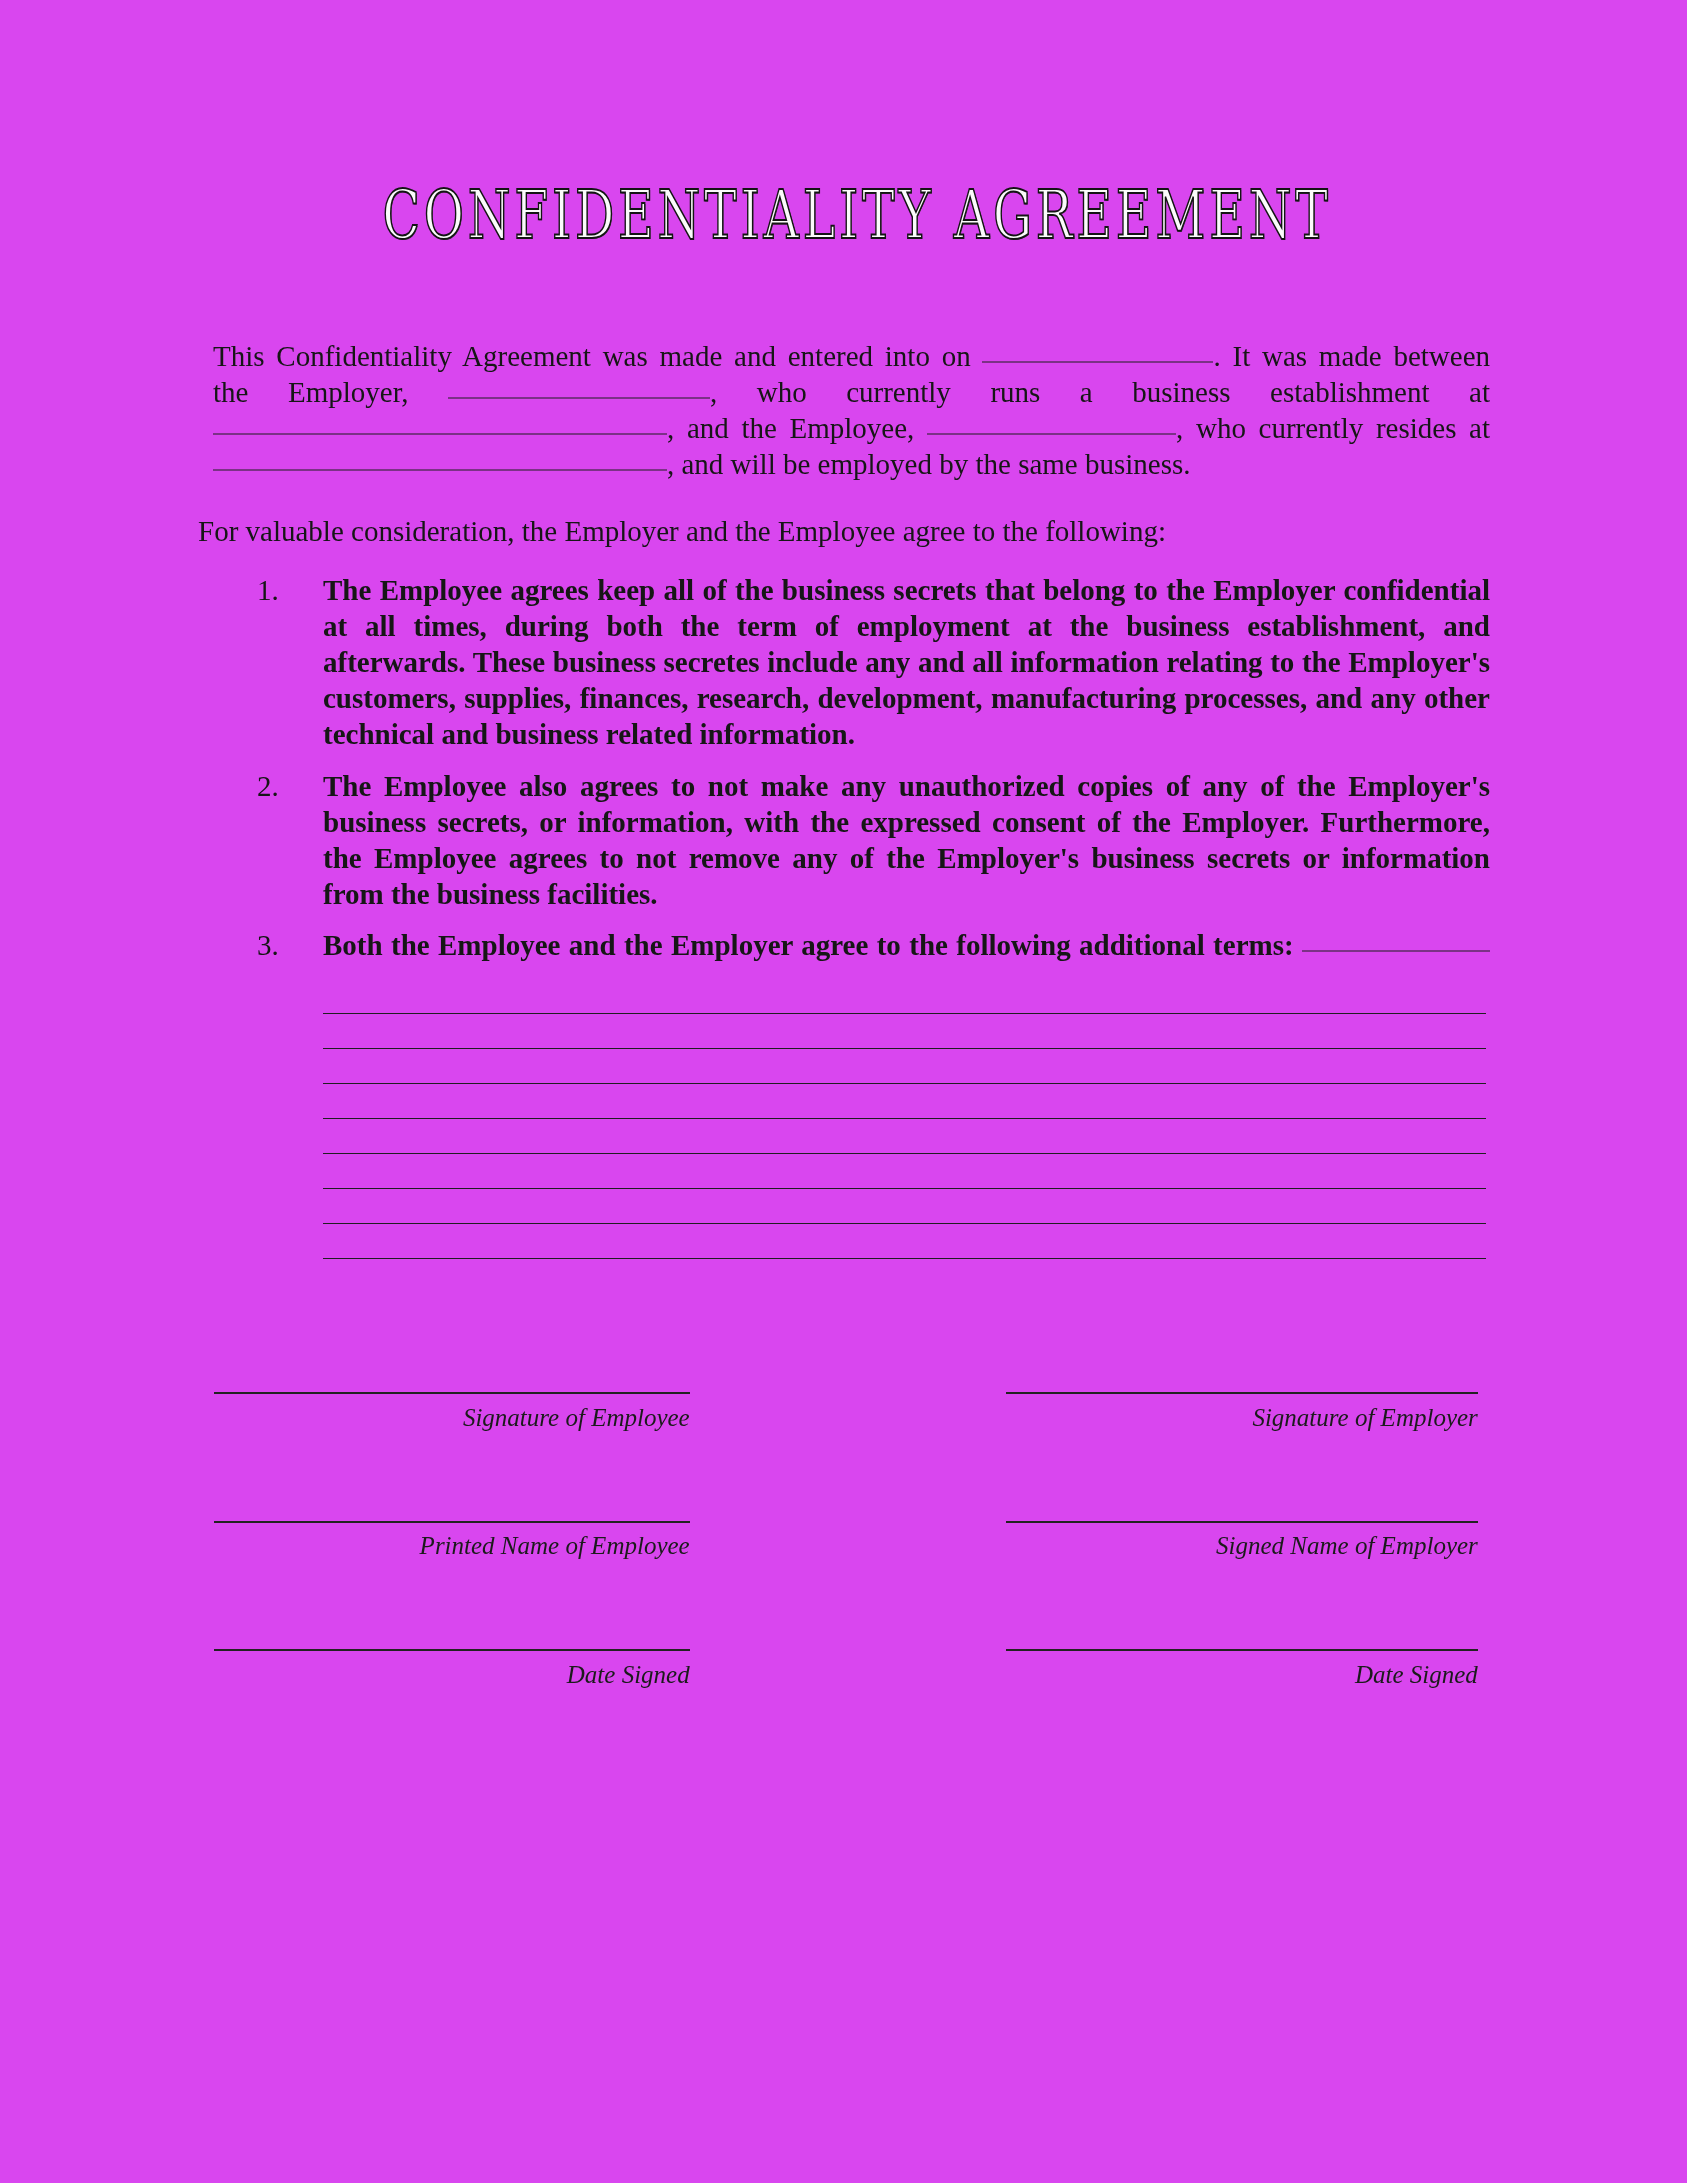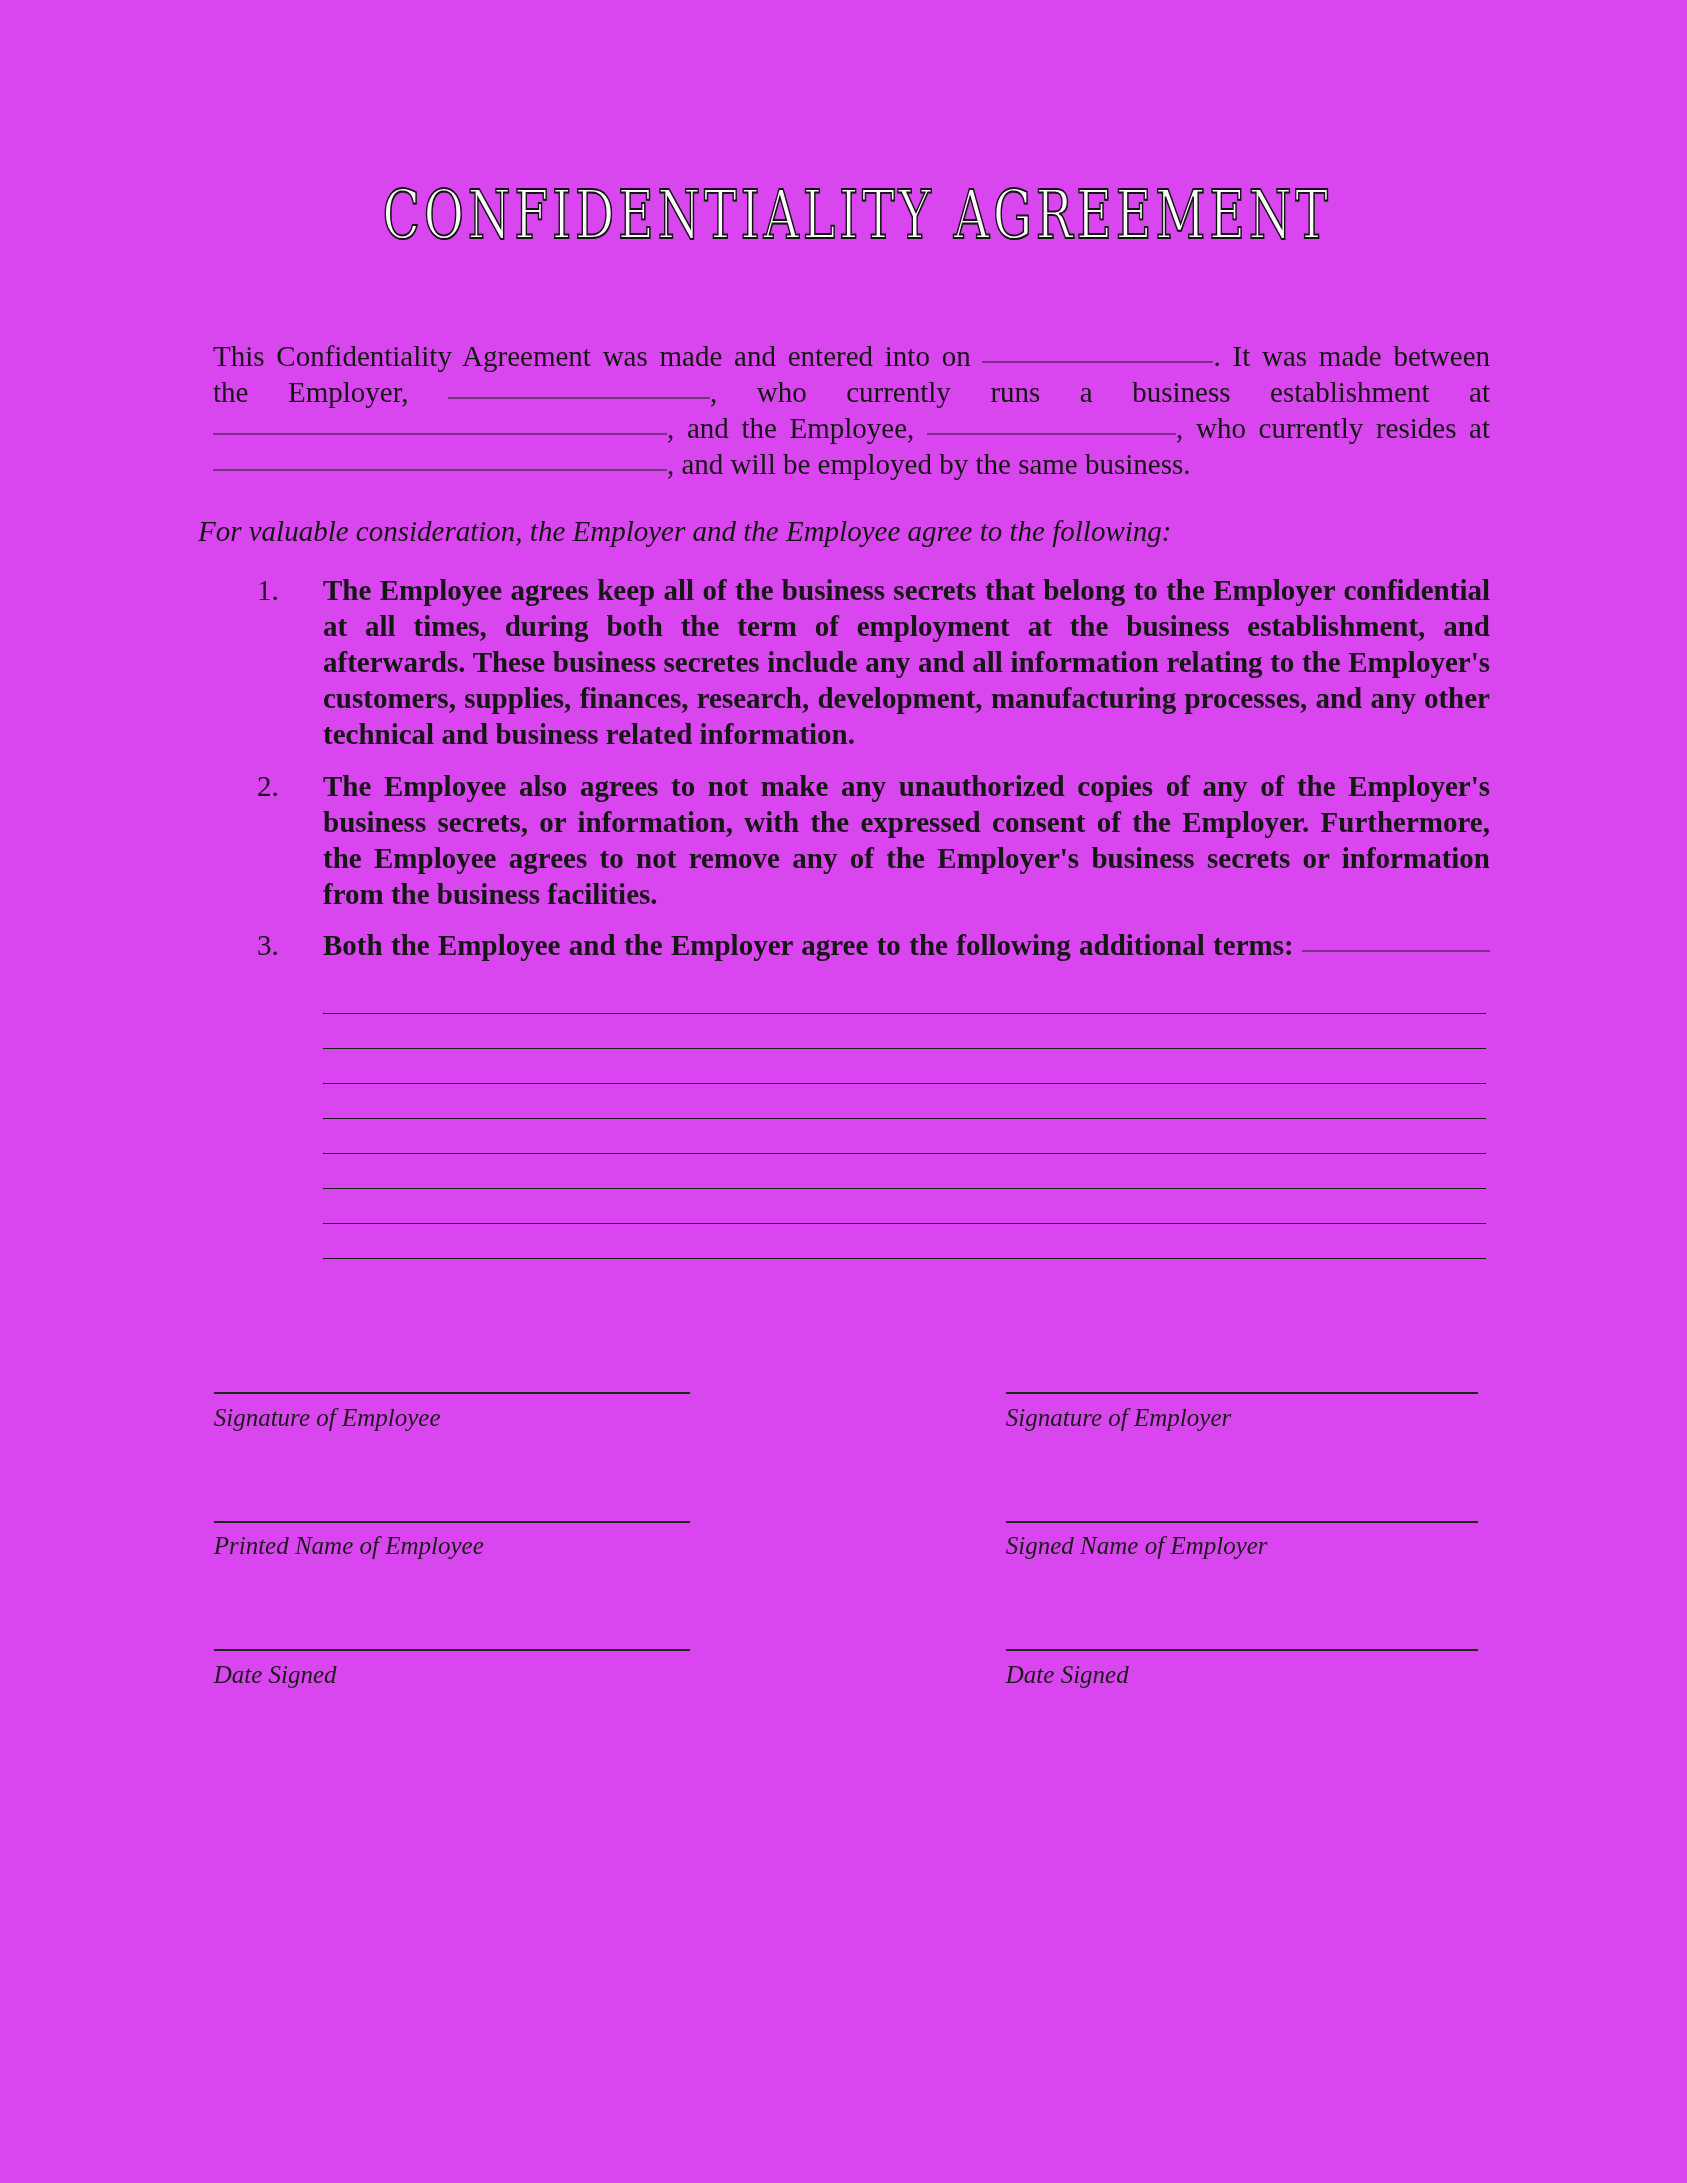--- a/index.html
+++ b/index.html
@@ -41,40 +41,40 @@
   .jl { text-align: justify; text-align-last: justify; }
   .just { text-align: justify; }
   .blank {
     display: inline-block;
     vertical-align: baseline;
     height: 0.9px;
     border-bottom: 1.7px solid #1f1f1f;
     transform: translateY(-3.5px);
   }
 
-  .consideration { margin: 31px 0 0 0; font-style: italic; }
+  .consideration { margin: 31px 0 0 0; }
 
   .terms { margin: 23px 0 0 59px; padding: 0; }
   .term-row { display: flex; margin: 0 0 15.7px 0; }
   .term-num { width: 66px; flex: 0 0 66px; }
   .term-text { flex: 1 1 auto; font-weight: bold; }
 
   .rules { margin: 3.5px 0 0 125px; width: 1163px; }
   .rule { height: 34px; border-bottom: 1.7px solid #1f1f1f; }
 
   .sig-grid { display: flex; margin-top: 133px; }
   .sig-col-left  { width: 476px; margin-left: 15.7px; }
   .sig-spacer { flex: 1 1 auto; }
   .sig-col-right { width: 472px; margin-right: 12.2px; }
   .sig-row { margin-bottom: 88px; }
   .sig-row:last-child { margin-bottom: 12px; }
   .sig-line { height: 0; border-bottom: 2.6px solid #222222; }
   .sig-label {
     margin-top: 8.7px;
-    text-align: left;
+    text-align: right;
     font-style: italic;
     font-size: 25px;
     line-height: 30px;
     color: #1b1b1b;
   }
 </style>
 </head>
 <body>
 
 <div class="page">

